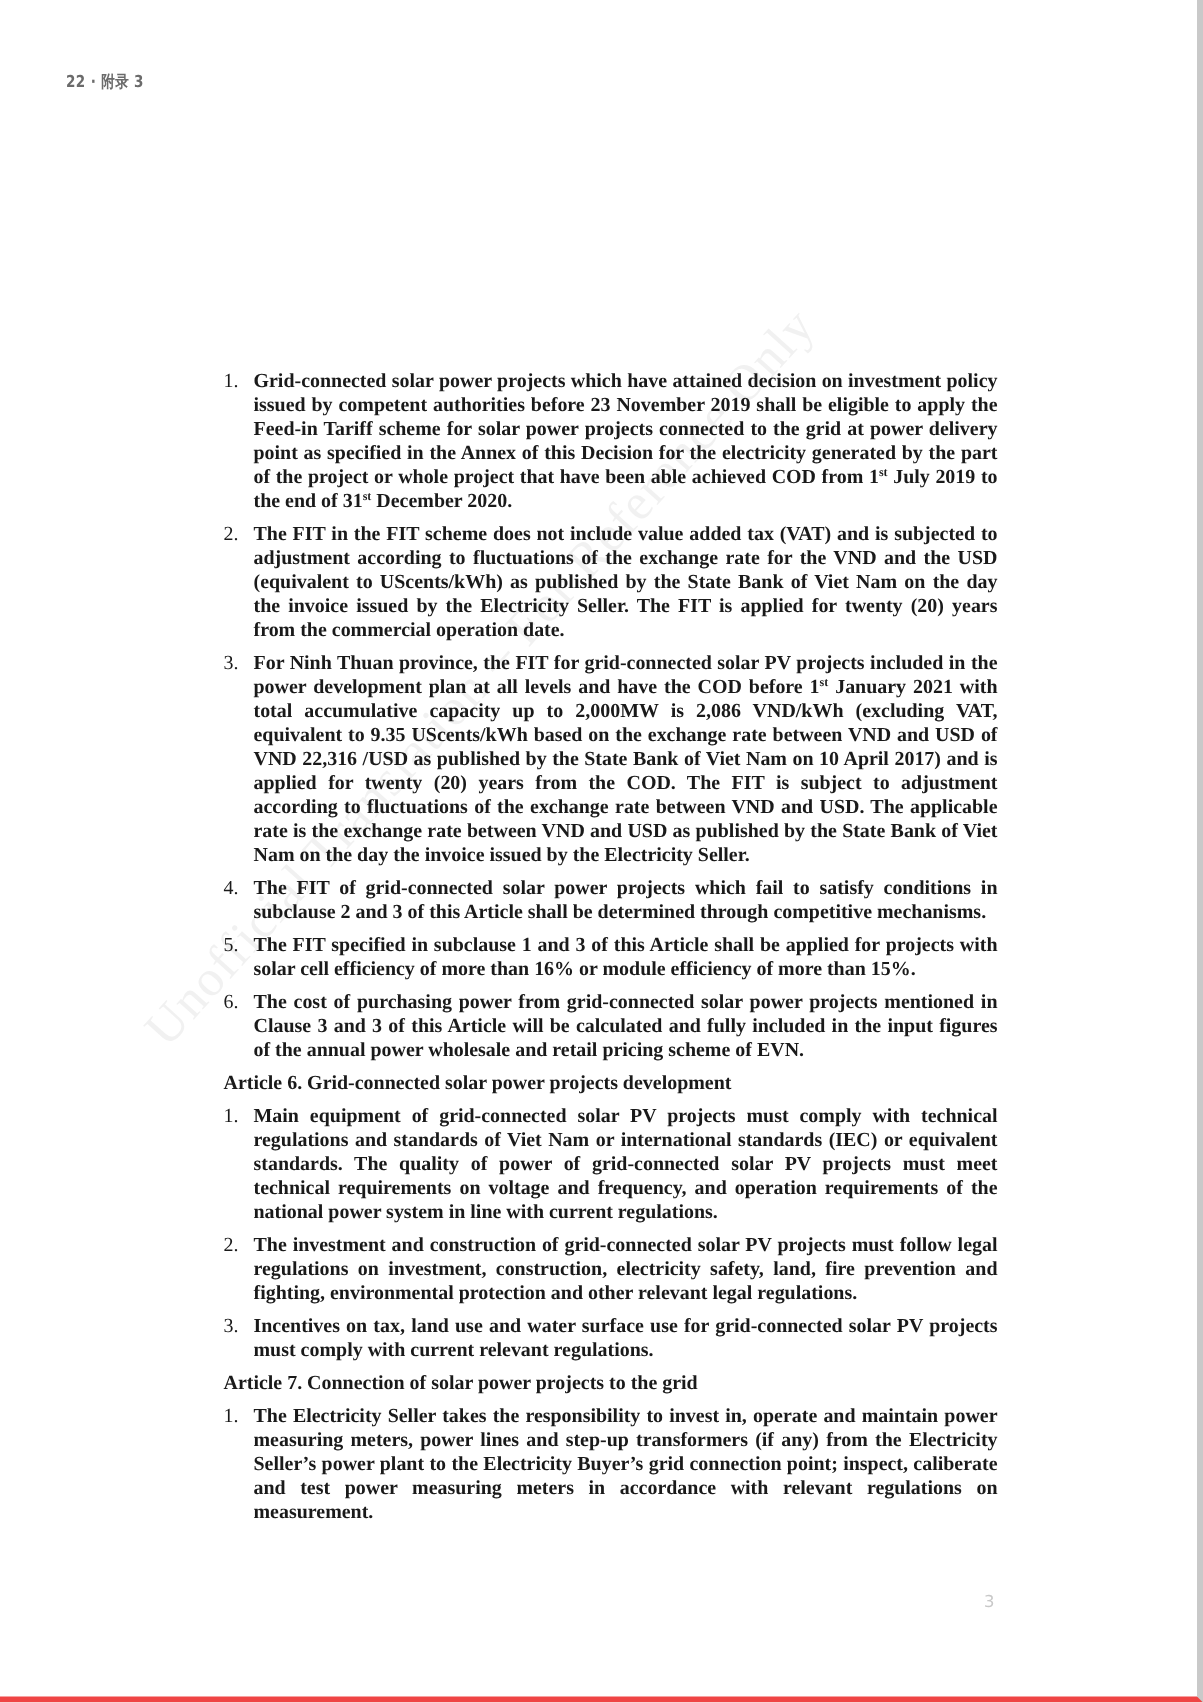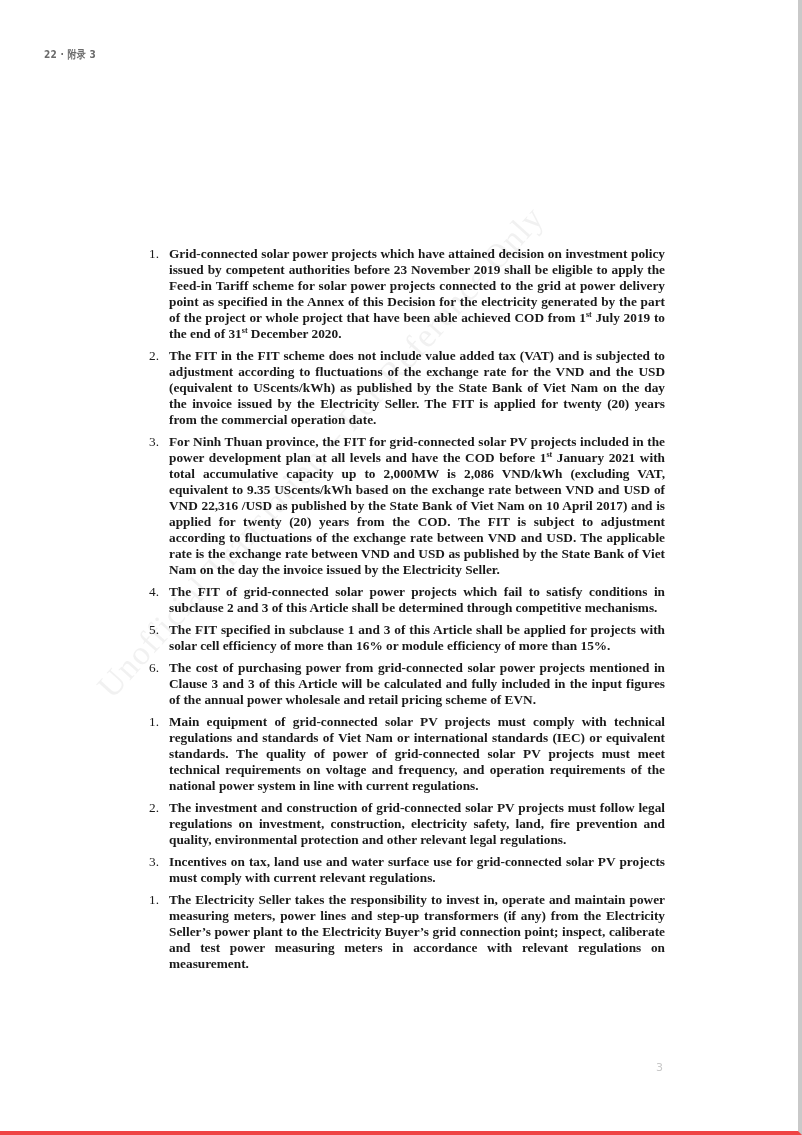--- a/index.html
+++ b/index.html
@@ -62,31 +62,33 @@
         <span class="txt">The FIT of grid-connected solar power projects which fail to satisfy conditions in subclause 2 and 3 of this Article shall be determined through competitive mechanisms.</span>
       </div>
       <div class="item">
         <span class="num">5.</span>
         <span class="txt">The FIT specified in subclause 1 and 3 of this Article shall be applied for projects with solar cell efficiency of more than 16% or module efficiency of more than 15%.</span>
       </div>
       <div class="item">
         <span class="num">6.</span>
         <span class="txt">The cost of purchasing power from grid-connected solar power projects mentioned in Clause 3 and 3 of this Article will be calculated and fully included in the input figures of the annual power wholesale and retail pricing scheme of EVN.</span>
       </div>
+      <div class="heading">Article 6. Grid-connected solar power projects development</div>
       <div class="item">
         <span class="num">1.</span>
         <span class="txt">Main equipment of grid-connected solar PV projects must comply with technical regulations and standards of Viet Nam or international standards (IEC) or equivalent standards. The quality of power of grid-connected solar PV projects must meet technical requirements on voltage and frequency, and operation requirements of the national power system in line with current regulations.</span>
       </div>
       <div class="item">
         <span class="num">2.</span>
-        <span class="txt">The investment and construction of grid-connected solar PV projects must follow legal regulations on investment, construction, electricity safety, land, fire prevention and quality, environmental protection and other relevant legal regulations.</span>
+        <span class="txt">The investment and construction of grid-connected solar PV projects must follow legal regulations on investment, construction, electricity safety, land, fire prevention and fighting, environmental protection and other relevant legal regulations.</span>
       </div>
       <div class="item">
         <span class="num">3.</span>
         <span class="txt">Incentives on tax, land use and water surface use for grid-connected solar PV projects must comply with current relevant regulations.</span>
       </div>
+      <div class="heading">Article 7. Connection of solar power projects to the grid</div>
       <div class="item">
         <span class="num">1.</span>
         <span class="txt">The Electricity Seller takes the responsibility to invest in, operate and maintain power measuring meters, power lines and step-up transformers (if any) from the Electricity Seller’s power plant to the Electricity Buyer’s grid connection point; inspect, caliberate and test power measuring meters in accordance with relevant regulations on measurement.</span>
       </div>
     </div>
   <div class="page-number">3</div>
 </div>
 
 </body></html>

